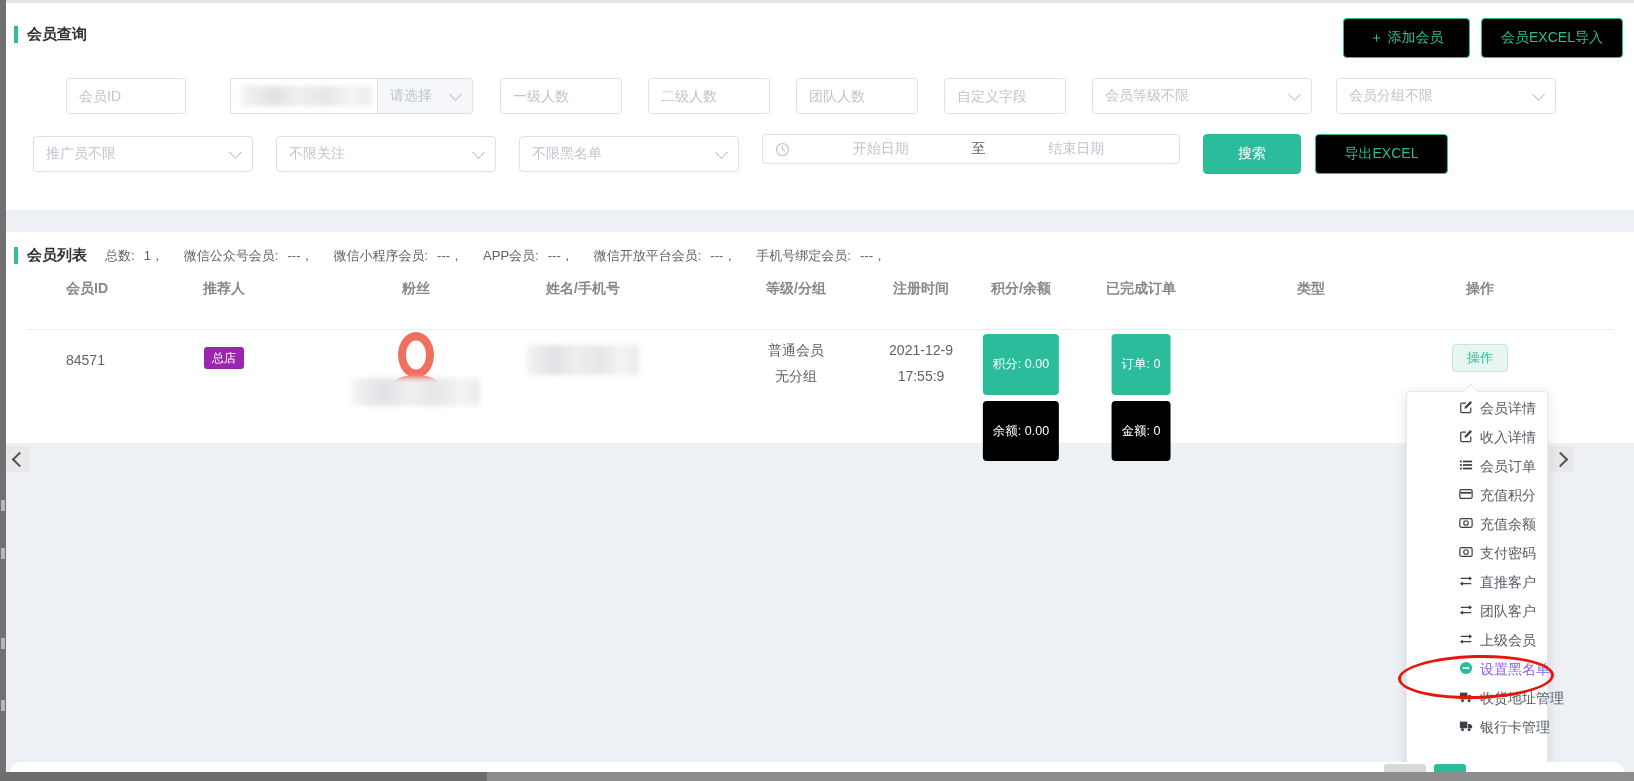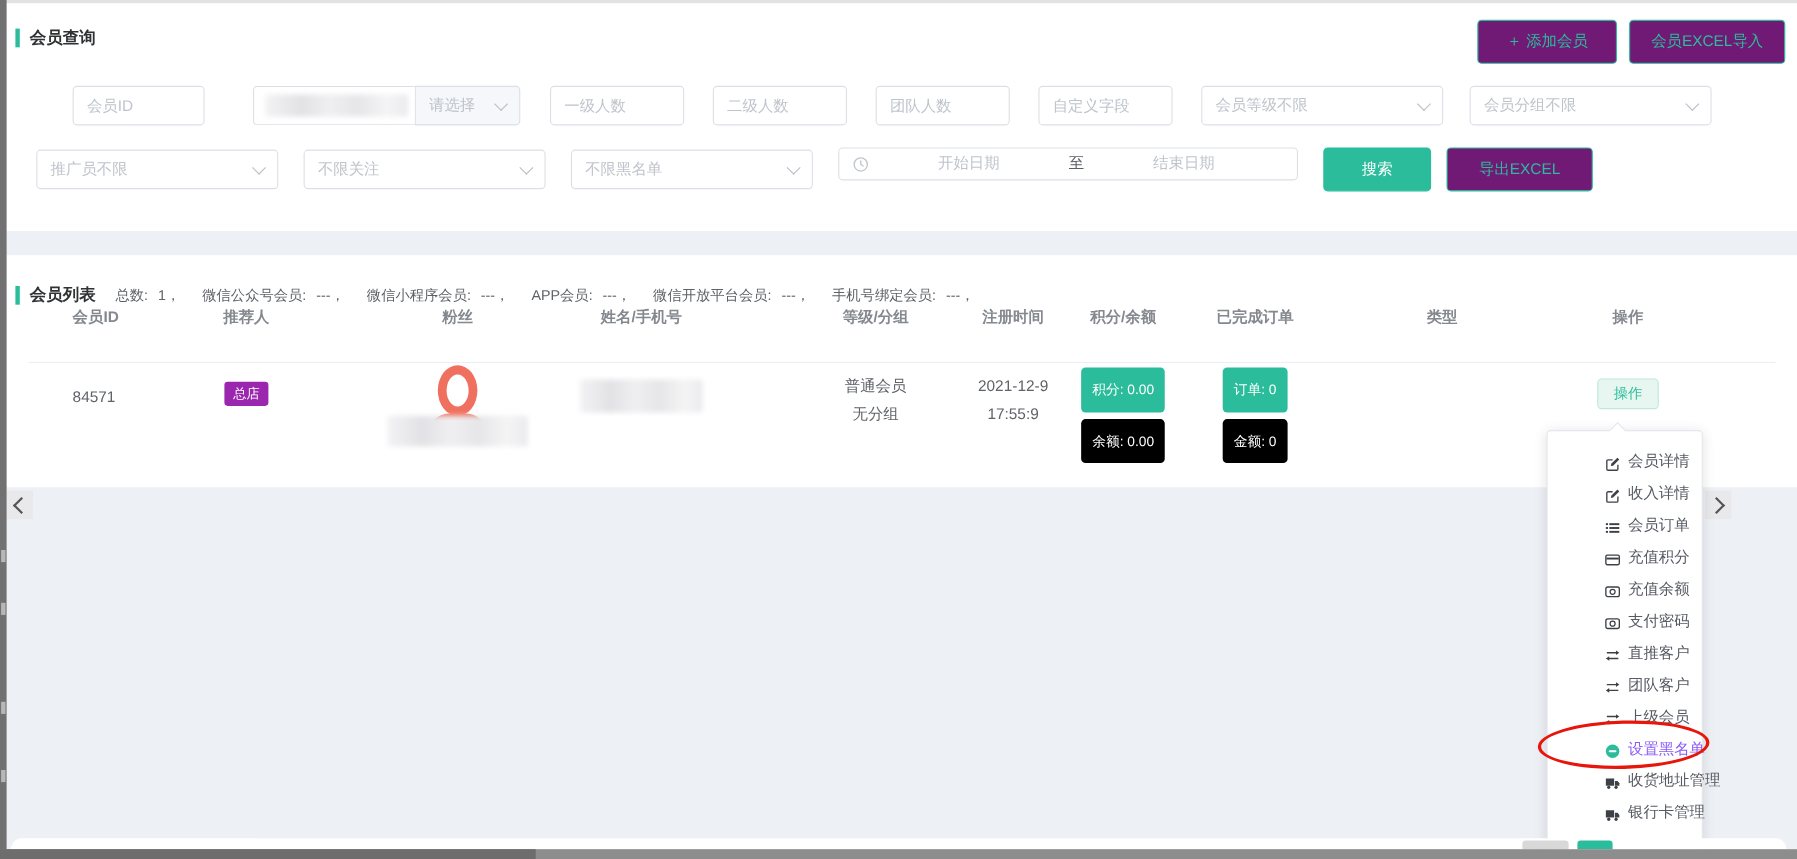--- a/index.html
+++ b/index.html
@@ -18,21 +18,21 @@
   .panel{position:absolute;left:6px;width:1628px;background:#fff;}
   .query-panel{top:3px;height:207px;padding-left:16px;}
   .list-panel{top:232px;height:211px;}
   .section-title{position:absolute;display:flex;align-items:center;}
   .title-bar{width:4px;height:17px;background:#2bbd9b;margin-right:9px;}
   .title-text{font-size:15px;font-weight:bold;color:#303133;}
 
   
   .btn{box-sizing:border-box;display:flex;align-items:center;justify-content:center;
        border-radius:4px;font-size:14px;cursor:pointer;}
-  .btn-outline{border:1px solid #2bbd9b;color:#2bbd9b;background:#701a75;}
+  .btn-outline{border:1px solid #2bbd9b;color:#2bbd9b;background:#000000;}
   .btn-primary{background:#2bbd9b;color:#fff;border:1px solid #2bbd9b;}
   .btn-mint{background:#e7f6f0;color:#2bbd9b;border:1px solid #bfe9da;font-size:13px;}
 
   
   .input,.selectbox,.daterange{box-sizing:border-box;height:36px;border:1px solid #dcdfe6;border-radius:4px;
       background:#fff;font-size:14px;}
   .input{padding:0 12px;color:#606266;width:100%;outline:none;}
   .input::placeholder{color:#bfc4cc;}
   .selectbox{display:flex;align-items:center;justify-content:space-between;padding:0 12px;color:#bfc4cc;}
   .chev{width:8px;height:8px;border-right:1.6px solid #b9bdc5;border-bottom:1.6px solid #b9bdc5;
@@ -52,21 +52,21 @@
   .stats{display:flex;align-items:center;font-size:13px;color:#5f6368;margin-left:18px;}
   .stats .pair{margin-right:20px;white-space:nowrap;}
   .stats .val{margin-left:9px;}
 
   
   .th{position:absolute;top:48px;font-size:14px;font-weight:600;color:#84888f;white-space:nowrap;}
   .centered{transform:translateX(-50%);}
   .row-divider{position:absolute;left:20px;right:20px;top:97px;height:1px;background:#ebeef5;}
   .cell{position:absolute;font-size:14px;color:#5f6368;white-space:nowrap;}
   .badge{display:inline-block;border-radius:4px;color:#fff;font-size:12.5px;line-height:1;
-         padding:14px 10px;box-sizing:border-box;text-align:center;}
+         padding:24px 10px;box-sizing:border-box;text-align:center;}
   .badge-purple{background:#9b27af;border-radius:3px;font-size:12px;padding:5px 8px;}
   .badge-teal{background:#2bbd9b;}
   .badge-orange{background:#000000;}
   .two-line{text-align:center;line-height:26px;}
 
   
   .avatar{position:absolute;width:64px;height:78px;}
   .avatar .head{position:absolute;left:50%;top:0;transform:translateX(-50%);width:36px;height:46px;
       border-radius:50%;background:#f0705f;}
   .avatar .head::after{content:"";position:absolute;left:50%;top:50%;transform:translate(-50%,-50%);
@@ -74,21 +74,21 @@
   .avatar .shoulders{position:absolute;left:50%;top:44px;transform:translateX(-50%);width:54px;height:22px;
       border-radius:26px 26px 4px 4px;background:#f0705f;}
   .avatar .fan-blur{position:absolute;left:50%;top:46px;transform:translateX(-50%);width:128px;height:28px;}
 
   
   .menu{position:absolute;left:1406px;top:391px;width:142px;height:390px;background:#fff;z-index:50;
         border:1px solid #e4e7ed;border-radius:4px;box-shadow:0 2px 12px rgba(0,0,0,.12);
         box-sizing:border-box;padding-top:8px;}
   .menu .arrow{position:absolute;top:-6px;left:58px;width:10px;height:10px;background:#fff;
         border-left:1px solid #e4e7ed;border-top:1px solid #e4e7ed;transform:rotate(45deg);}
-  .menu li{list-style:none;height:29px;display:flex;align-items:flex-end;gap:7px;padding:0 12px;
+  .menu li{list-style:none;height:29px;display:flex;align-items:flex-start;gap:7px;padding:0 12px;
         font-size:14px;color:#565b63;cursor:pointer;white-space:nowrap;}
   .menu li.highlight{color:#8b5cf6;}
   .menu svg{flex:none;}
   .red-ellipse{position:absolute;left:-9px;top:263px;width:150px;height:38px;border:3px solid #e8150b;
         border-radius:50%;transform:rotate(-1.5deg);pointer-events:none;}
 
   
   .hscroll-btn{position:absolute;top:446px;width:24px;height:26px;background:#e9e9eb;z-index:10;
         display:flex;align-items:center;justify-content:center;cursor:pointer;}
   .hchev{width:9px;height:9px;border-left:2.2px solid #555;border-bottom:2.2px solid #555;}
@@ -164,21 +164,21 @@
         <span class="ph">开始日期</span>
         <span class="sep">至</span>
         <span class="ph">结束日期</span>
       </div>
       <button class="btn btn-primary" style="position:absolute;left:1197px;top:131px;width:98px;height:40px;">搜索</button>
       <button class="btn btn-outline" style="position:absolute;left:1309px;top:131px;width:133px;height:40px;">导出EXCEL</button>
     </div>
   </div>
 
   <div class="panel list-panel">
-    <div class="section-title" style="left:8px;top:27px;">
+    <div class="section-title" style="left:8px;top:14px;">
       <span class="title-bar"></span>
       <span class="title-text">会员列表</span>
       <div class="stats">
         <span class="pair"><span>总数:</span><span class="val">1，</span></span>
         <span class="pair"><span>微信公众号会员:</span><span class="val">---，</span></span>
         <span class="pair"><span>微信小程序会员:</span><span class="val">---，</span></span>
         <span class="pair"><span>APP会员:</span><span class="val">---，</span></span>
         <span class="pair"><span>微信开放平台会员:</span><span class="val">---，</span></span>
         <span class="pair"><span>手机号绑定会员:</span><span class="val">---，</span></span>
       </div>

